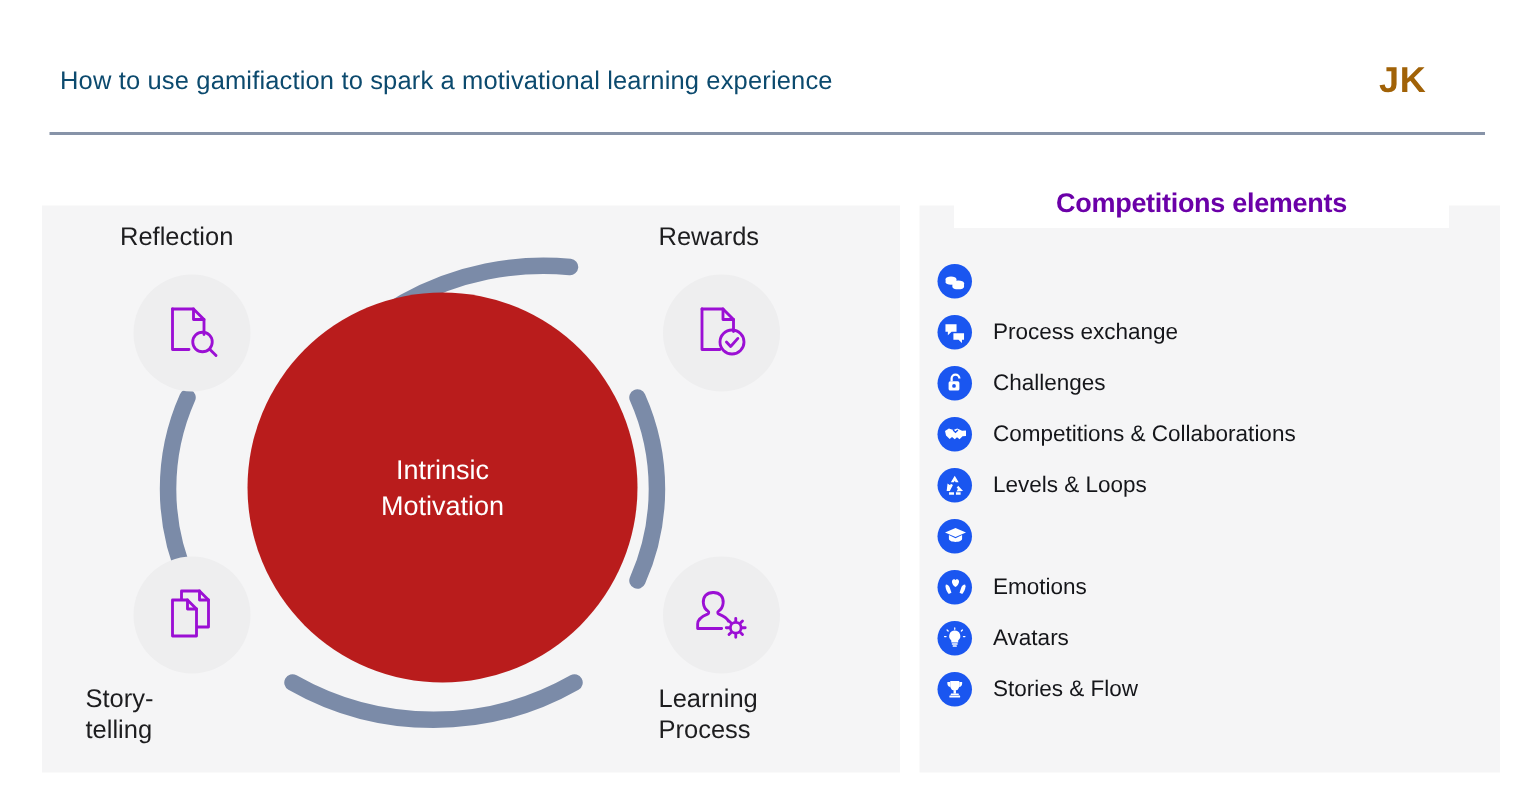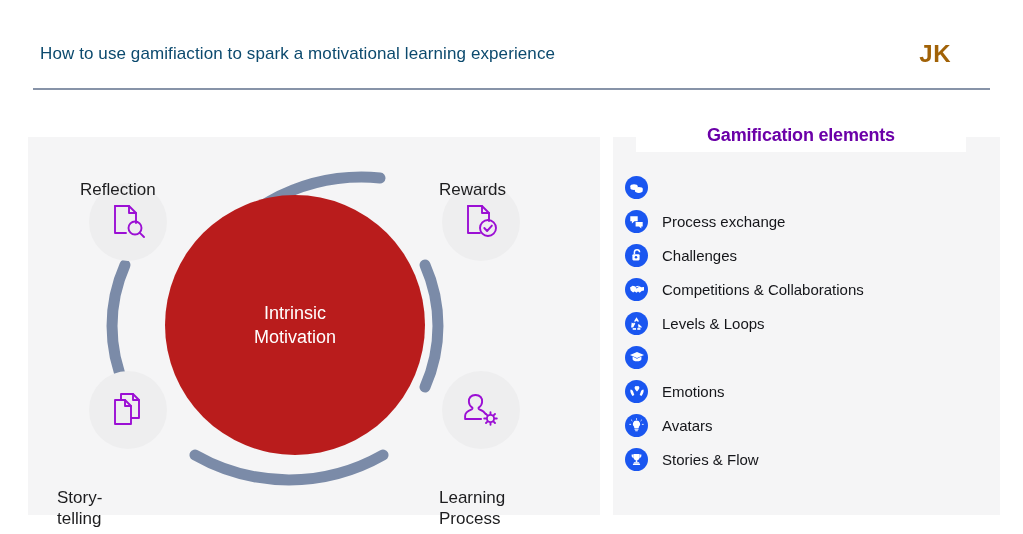--- a/index.html
+++ b/index.html
@@ -40,21 +40,20 @@
 
   .node{
     position:absolute; width:78px; height:78px; border-radius:50%;
     background:#eeeeef;
     display:flex; align-items:center; justify-content:center;
   }
   .node svg{display:block;}
   .node-label{
     position:absolute; font-size:17px; color:#1d1d1f; line-height:21px;
     white-space:pre-line;
-    margin-top:32px;
   }
 
   #node-reflection{left:61px; top:46px;}
   #label-reflection{left:52px; top:10px;}
 
   #node-feedback{left:414px; top:46px;}
   #label-feedback{left:411px; top:10px;}
 
   #node-storytelling{left:61px; top:234px;}
   #label-storytelling{left:29px; top:318px;}
@@ -186,21 +185,21 @@
       </svg>
     </span>
   </div>
   <div class="node-label" id="label-learning">Learning
 Process</div>
 </div>
 
 <div id="elements-panel"></div>
 
 <div id="elements-header">
-  <span id="elements-header-text">Gamification elements</span>
+  <span id="elements-header-text">Competitions elements</span>
 </div>
 
 <div id="elements-list">
 
 
   <div class="element-item">
     <span class="element-icon">
       <svg width="15" height="15" viewBox="0 0 15 15" fill="#ffffff">
         <ellipse cx="5" cy="6" rx="3.6" ry="1.7"></ellipse>
         <path d="M1.4 6 v2.2 c0 1 1.6 1.7 3.6 1.7 s3.6 -.8 3.6 -1.7 V6 z"></path>

